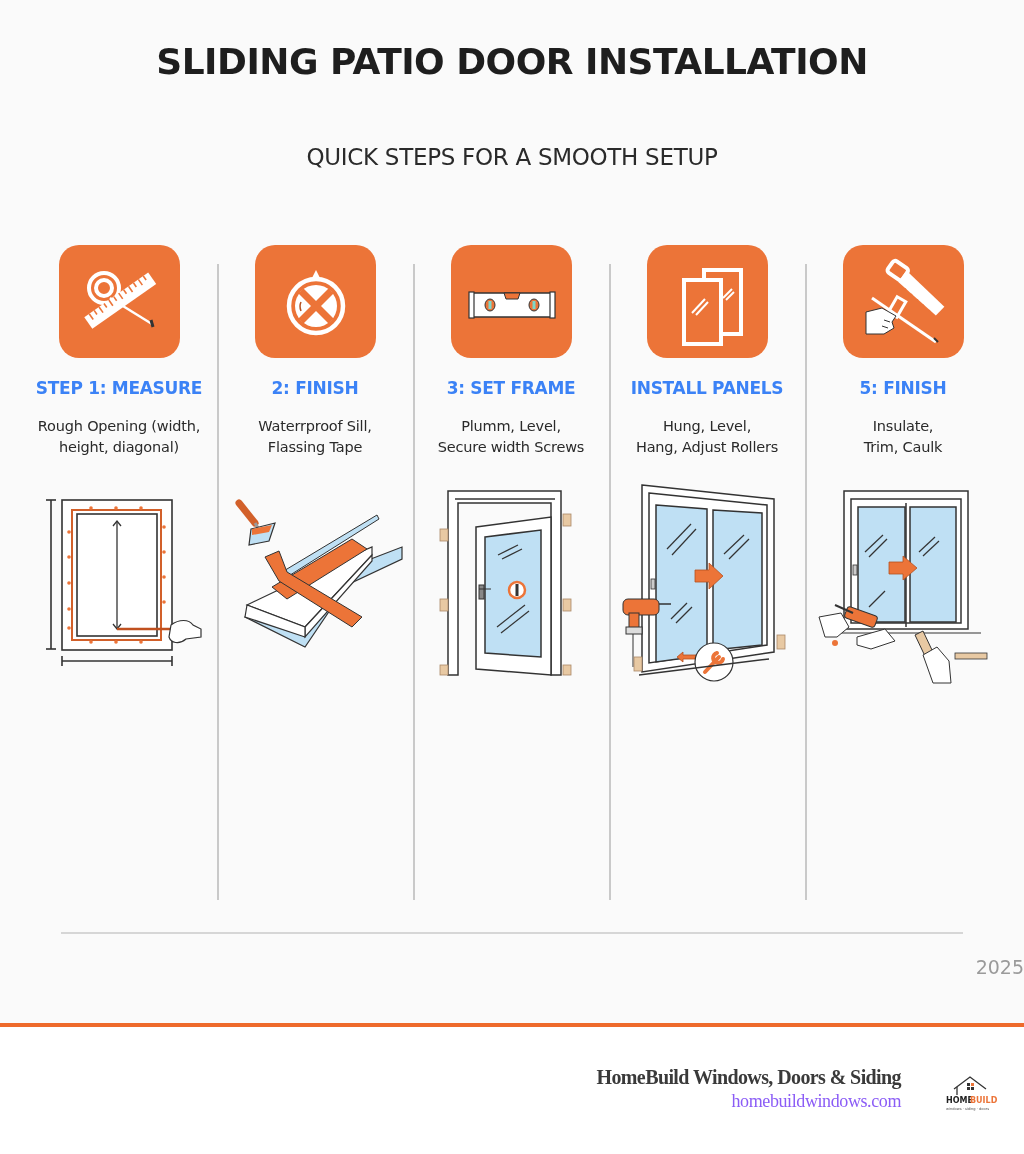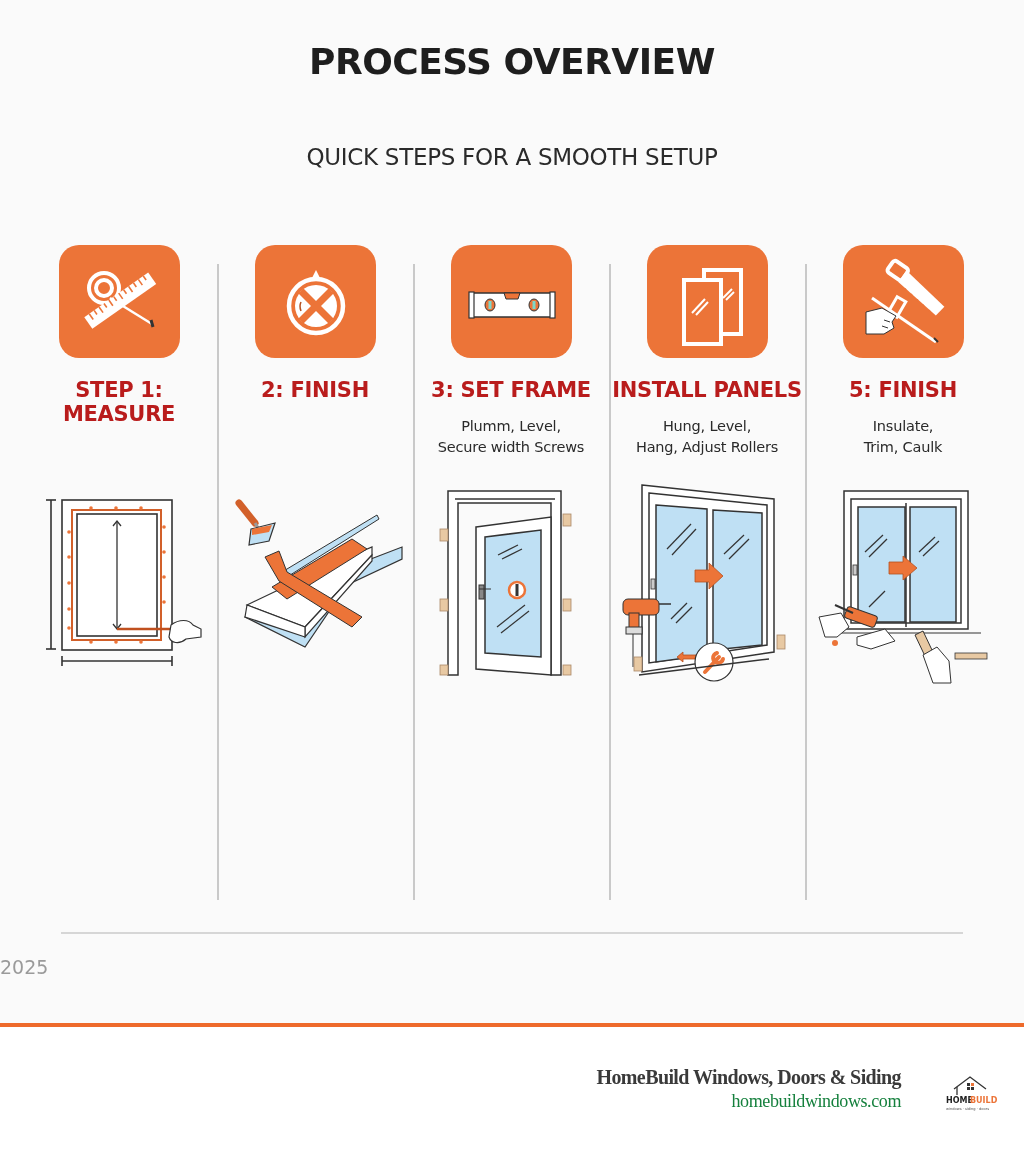--- a/index.html
+++ b/index.html
@@ -40,69 +40,69 @@
     margin-left: -60px;
     background: #ec7438;
     border-radius: 20px;
     display: flex; align-items: center; justify-content: center;
   }
   .icon-box svg { width: 92px; height: 92px; }
   .step-title {
     position: absolute; left: 0; top: 133px; width: 100%;
     text-align: center;
     font-family: "DejaVu Sans", sans-serif;
-    font-weight: bold; font-size: 21px;
-    color: #b91c1c;
+    font-weight: bold; font-size: 17px;
+    color: #3b82f6;
     letter-spacing: -0.3px;
   }
   .step-desc {
     position: absolute; left: 0; top: 171px; width: 100%;
     text-align: center;
     font-family: "DejaVu Sans", sans-serif;
     font-size: 14.5px; line-height: 21px;
     color: #2a2a2a;
     letter-spacing: -0.2px;
   }
   .illus { position: absolute; left: 0; top: 232px; width: 196px; height: 210px; }
   .divider {
     position: absolute; top: 264px; width: 1.5px; height: 636px; background: #c9c9c9;
   }
   .hrule {
     position: absolute; left: 61px; top: 932px; width: 902px; height: 2px; background: #d6d6d6;
   }
   .year {
-    position: absolute; left: 0; top: 956px; width: 1024px; text-align: left;
+    position: absolute; left: 0; top: 956px; width: 1024px; text-align: right;
     font-family: "DejaVu Sans", sans-serif;
     font-size: 19px; color: #9a9a9a;
   }
   .orange-bar {
     position: absolute; left: 0; top: 1023px; width: 1024px; height: 4px; background: #ee6a2b;
   }
   .company {
     position: absolute; right: 123px; top: 1064px;
     text-align: right;
     font-family: Liberation Serif, serif;
   }
   .company-name {
     font-weight: bold; font-size: 20px; color: #3a3a3a; letter-spacing: -0.6px; line-height: 26px;
   }
   .company-url {
-    font-size: 18px; color: #15803d; letter-spacing: -0.4px; line-height: 22px;
+    font-size: 18px; color: #8b5cf6; letter-spacing: -0.4px; line-height: 22px;
   }
   .logo {
     position: absolute; left: 940px; top: 1073px; width: 60px; height: 40px;
   }
 </style>
 </head>
 <body>
 
 <div class="top-area"></div>
 
 <div class="title">
-  <div>PROCESS OVERVIEW</div>
+  <div>SLIDING PATIO DOOR INSTALLATION</div>
 </div>
 <div class="subtitle">QUICK STEPS FOR A SMOOTH SETUP</div>
 
 <div class="divider" style="left:217px"></div>
 <div class="divider" style="left:413px"></div>
 <div class="divider" style="left:609px"></div>
 <div class="divider" style="left:805px"></div>
 
 <div class="col" style="left:21px">
   <div class="icon-box">
@@ -124,20 +124,24 @@
             <line x1="56" y1="38" x2="56" y2="43"></line>
           <line x1="62" y1="38" x2="62" y2="45"></line>
             <line x1="68" y1="38" x2="68" y2="43"></line>
           <line x1="74" y1="38" x2="74" y2="45"></line>
             <line x1="80" y1="38" x2="80" y2="43"></line>
         </g>
       </g>
     </svg>
   </div>
   <div class="step-title">STEP 1: MEASURE</div>
+  <div class="step-desc">
+    <div>Rough Opening (width,</div>
+    <div>height, diagonal)</div>
+  </div>
   <svg class="illus" viewBox="0 0 196 210">
     <g fill="none" stroke="#333" stroke-width="1.6">
       <line x1="30" y1="23" x2="30" y2="172"></line>
         <line x1="25" y1="23" x2="35" y2="23"></line>
         <line x1="25" y1="172" x2="35" y2="172"></line>
       <rect x="41" y="23" width="110" height="150" fill="#fff"></rect>
       <line x1="41" y1="184" x2="151" y2="184"></line>
         <line x1="41" y1="179" x2="41" y2="189"></line>
         <line x1="151" y1="179" x2="151" y2="189"></line>
     </g>
@@ -175,20 +179,24 @@
     <svg viewBox="0 0 92 92" fill="none" stroke="#fff" stroke-width="4.5">
       <path d="M46 14 L50 22 L42 22 Z" fill="#fff" stroke="none"></path>
       <circle cx="46" cy="50" r="27"></circle>
       <circle cx="46" cy="50" r="21" fill="#fff" stroke="none"></circle>
       <line x1="31" y1="35" x2="61" y2="65" stroke="#ec7438" stroke-width="7"></line>
       <line x1="61" y1="35" x2="31" y2="65" stroke="#ec7438" stroke-width="7"></line>
       <path d="M31 46 Q29 50 31 55" stroke="#b5501f" stroke-width="1.5"></path>
     </svg>
   </div>
   <div class="step-title">2: FINISH</div>
+  <div class="step-desc">
+    <div>Waterrproof Sill,</div>
+    <div>Flassing Tape</div>
+  </div>
   <svg class="illus" viewBox="0 0 196 210">
 
     <polygon points="28,140 120,95 185,70 185,82 130,108 88,170" fill="#bfe0f4" stroke="#333" stroke-width="1.2"></polygon>
     <polygon points="30,128 120,85 155,70 155,78 88,150" fill="#fff" stroke="#333" stroke-width="1.2"></polygon>
     <polygon points="88,150 155,78 155,84 88,160" fill="#fff" stroke="#333" stroke-width="1.2"></polygon>
     <polygon points="30,128 88,150 88,160 28,140" fill="#fff" stroke="#333" stroke-width="1.2"></polygon>
     <polygon points="65,95 160,38 162,42 70,100" fill="#bfe0f4" stroke="#333" stroke-width="1"></polygon>
 
     <polygon points="55,110 135,62 150,72 70,122" fill="#ec7438" stroke="#333" stroke-width="1"></polygon>
     <polygon points="48,80 62,74 70,95 145,140 135,150 62,104" fill="#ec7438" stroke="#333" stroke-width="1"></polygon>

